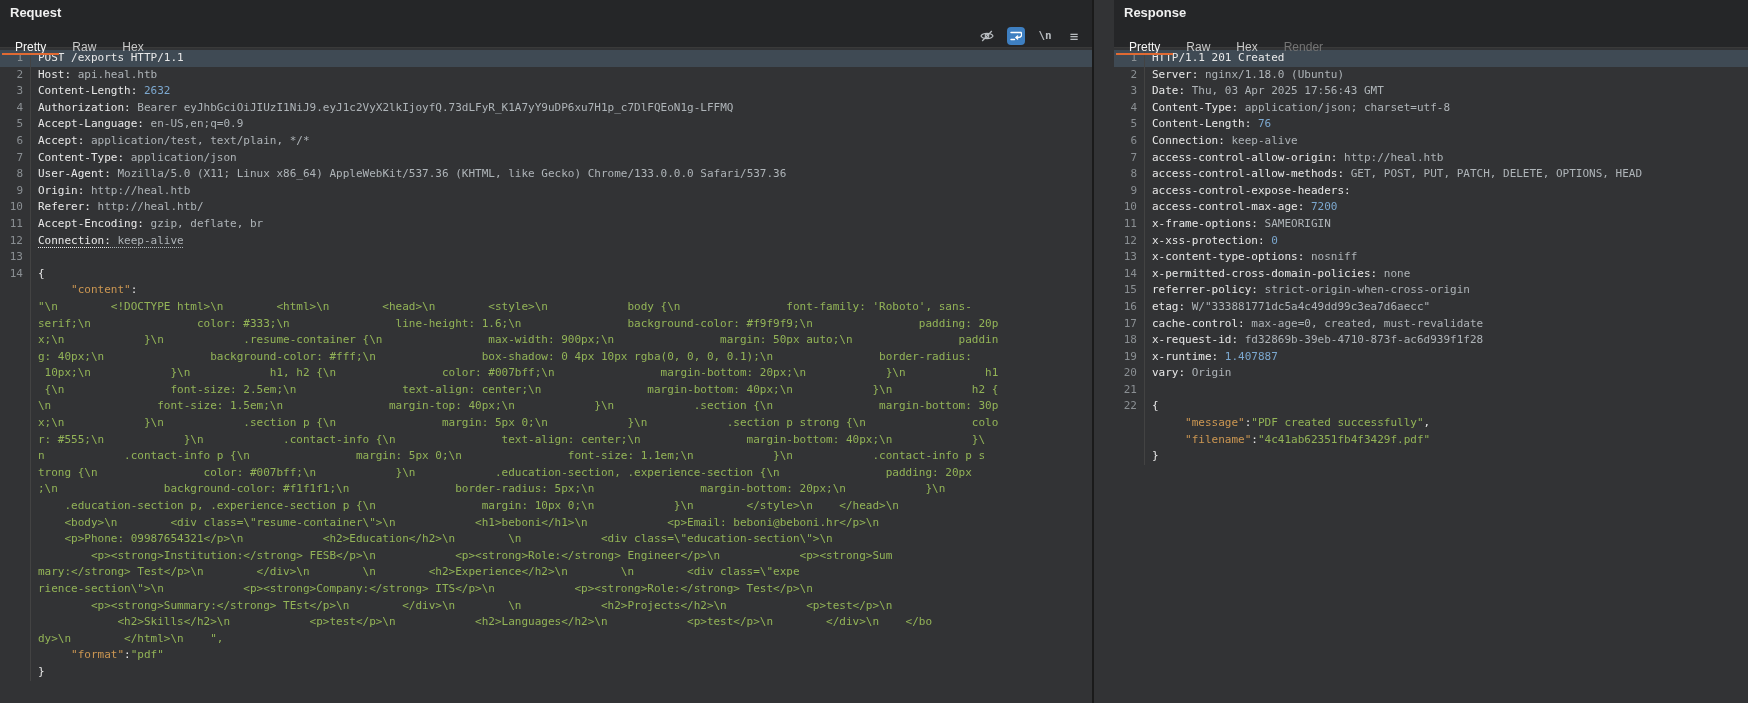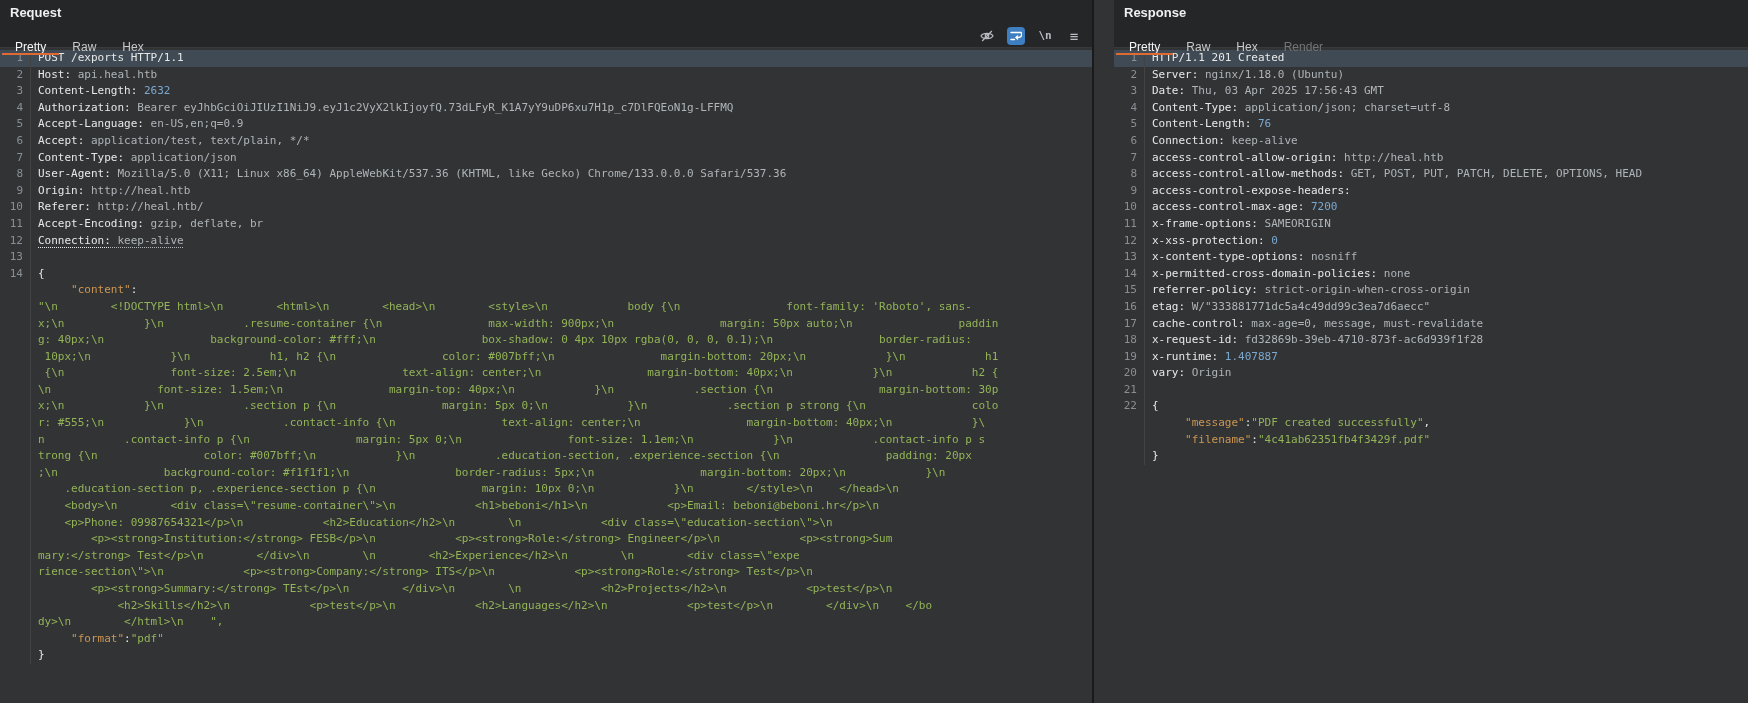--- a/index.html
+++ b/index.html
@@ -87,20 +87,21 @@
         <div class="line"><span class="ln">7</span><span class="lc"><span class="name">Content-Type:</span><span class="val"> application/json</span></span></div>
         <div class="line"><span class="ln">8</span><span class="lc"><span class="name">User-Agent:</span><span class="val"> Mozilla/5.0 (X11; Linux x86_64) AppleWebKit/537.36 (KHTML, like Gecko) Chrome/133.0.0.0 Safari/537.36</span></span></div>
         <div class="line"><span class="ln">9</span><span class="lc"><span class="name">Origin:</span><span class="val"> http://heal.htb</span></span></div>
         <div class="line"><span class="ln">10</span><span class="lc"><span class="name">Referer:</span><span class="val"> http://heal.htb/</span></span></div>
         <div class="line"><span class="ln">11</span><span class="lc"><span class="name">Accept-Encoding:</span><span class="val"> gzip, deflate, br</span></span></div>
         <div class="line"><span class="ln">12</span><span class="lc"><span class="name u">Connection:</span><span class="val u"> keep-alive</span></span></div>
         <div class="line"><span class="ln">13</span><span class="lc"></span></div>
         <div class="line"><span class="ln">14</span><span class="lc"><span class="punc">{</span></span></div>
         <div class="line"><span class="ln"></span><span class="lc"><span class="key">     "content"</span><span class="punc">:</span></span></div>
         <div class="line"><span class="ln"></span><span class="lc"><span class="str">"\n        &lt;!DOCTYPE html&gt;\n        &lt;html&gt;\n        &lt;head&gt;\n        &lt;style&gt;\n            body {\n                font-family: 'Roboto', sans-</span></span></div>
+        <div class="line"><span class="ln"></span><span class="lc"><span class="str">serif;\n                color: #333;\n                line-height: 1.6;\n                background-color: #f9f9f9;\n                padding: 20p</span></span></div>
         <div class="line"><span class="ln"></span><span class="lc"><span class="str">x;\n            }\n            .resume-container {\n                max-width: 900px;\n                margin: 50px auto;\n                paddin</span></span></div>
         <div class="line"><span class="ln"></span><span class="lc"><span class="str">g: 40px;\n                background-color: #fff;\n                box-shadow: 0 4px 10px rgba(0, 0, 0, 0.1);\n                border-radius:</span></span></div>
         <div class="line"><span class="ln"></span><span class="lc"><span class="str"> 10px;\n            }\n            h1, h2 {\n                color: #007bff;\n                margin-bottom: 20px;\n            }\n            h1</span></span></div>
         <div class="line"><span class="ln"></span><span class="lc"><span class="str"> {\n                font-size: 2.5em;\n                text-align: center;\n                margin-bottom: 40px;\n            }\n            h2 {</span></span></div>
         <div class="line"><span class="ln"></span><span class="lc"><span class="str">\n                font-size: 1.5em;\n                margin-top: 40px;\n            }\n            .section {\n                margin-bottom: 30p</span></span></div>
         <div class="line"><span class="ln"></span><span class="lc"><span class="str">x;\n            }\n            .section p {\n                margin: 5px 0;\n            }\n            .section p strong {\n                colo</span></span></div>
         <div class="line"><span class="ln"></span><span class="lc"><span class="str">r: #555;\n            }\n            .contact-info {\n                text-align: center;\n                margin-bottom: 40px;\n            }\</span></span></div>
         <div class="line"><span class="ln"></span><span class="lc"><span class="str">n            .contact-info p {\n                margin: 5px 0;\n                font-size: 1.1em;\n            }\n            .contact-info p s</span></span></div>
         <div class="line"><span class="ln"></span><span class="lc"><span class="str">trong {\n                color: #007bff;\n            }\n            .education-section, .experience-section {\n                padding: 20px</span></span></div>
         <div class="line"><span class="ln"></span><span class="lc"><span class="str">;\n                background-color: #f1f1f1;\n                border-radius: 5px;\n                margin-bottom: 20px;\n            }\n</span></span></div>
@@ -142,21 +143,21 @@
         <div class="line"><span class="ln">7</span><span class="lc"><span class="name">access-control-allow-origin:</span><span class="val"> http://heal.htb</span></span></div>
         <div class="line"><span class="ln">8</span><span class="lc"><span class="name">access-control-allow-methods:</span><span class="val"> GET, POST, PUT, PATCH, DELETE, OPTIONS, HEAD</span></span></div>
         <div class="line"><span class="ln">9</span><span class="lc"><span class="name">access-control-expose-headers:</span></span></div>
         <div class="line"><span class="ln">10</span><span class="lc"><span class="name">access-control-max-age:</span><span class="num"> 7200</span></span></div>
         <div class="line"><span class="ln">11</span><span class="lc"><span class="name">x-frame-options:</span><span class="val"> SAMEORIGIN</span></span></div>
         <div class="line"><span class="ln">12</span><span class="lc"><span class="name">x-xss-protection:</span><span class="num"> 0</span></span></div>
         <div class="line"><span class="ln">13</span><span class="lc"><span class="name">x-content-type-options:</span><span class="val"> nosniff</span></span></div>
         <div class="line"><span class="ln">14</span><span class="lc"><span class="name">x-permitted-cross-domain-policies:</span><span class="val"> none</span></span></div>
         <div class="line"><span class="ln">15</span><span class="lc"><span class="name">referrer-policy:</span><span class="val"> strict-origin-when-cross-origin</span></span></div>
         <div class="line"><span class="ln">16</span><span class="lc"><span class="name">etag:</span><span class="val"> W/"333881771dc5a4c49dd99c3ea7d6aecc"</span></span></div>
-        <div class="line"><span class="ln">17</span><span class="lc"><span class="name">cache-control:</span><span class="val"> max-age=0, message, must-revalidate</span></span></div>
+        <div class="line"><span class="ln">17</span><span class="lc"><span class="name">cache-control:</span><span class="val"> max-age=0, created, must-revalidate</span></span></div>
         <div class="line"><span class="ln">18</span><span class="lc"><span class="name">x-request-id:</span><span class="val"> fd32869b-39eb-4710-873f-ac6d939f1f28</span></span></div>
         <div class="line"><span class="ln">19</span><span class="lc"><span class="name">x-runtime:</span><span class="num"> 1.407887</span></span></div>
         <div class="line"><span class="ln">20</span><span class="lc"><span class="name">vary:</span><span class="val"> Origin</span></span></div>
         <div class="line"><span class="ln">21</span><span class="lc"></span></div>
         <div class="line"><span class="ln">22</span><span class="lc"><span class="punc">{</span></span></div>
         <div class="line"><span class="ln"></span><span class="lc"><span class="key">     "message"</span><span class="punc">:</span><span class="str">"PDF created successfully"</span><span class="punc">,</span></span></div>
         <div class="line"><span class="ln"></span><span class="lc"><span class="key">     "filename"</span><span class="punc">:</span><span class="str">"4c41ab62351fb4f3429f.pdf"</span></span></div>
         <div class="line"><span class="ln"></span><span class="lc"><span class="punc">}</span></span></div>
       </div>
   </section>

